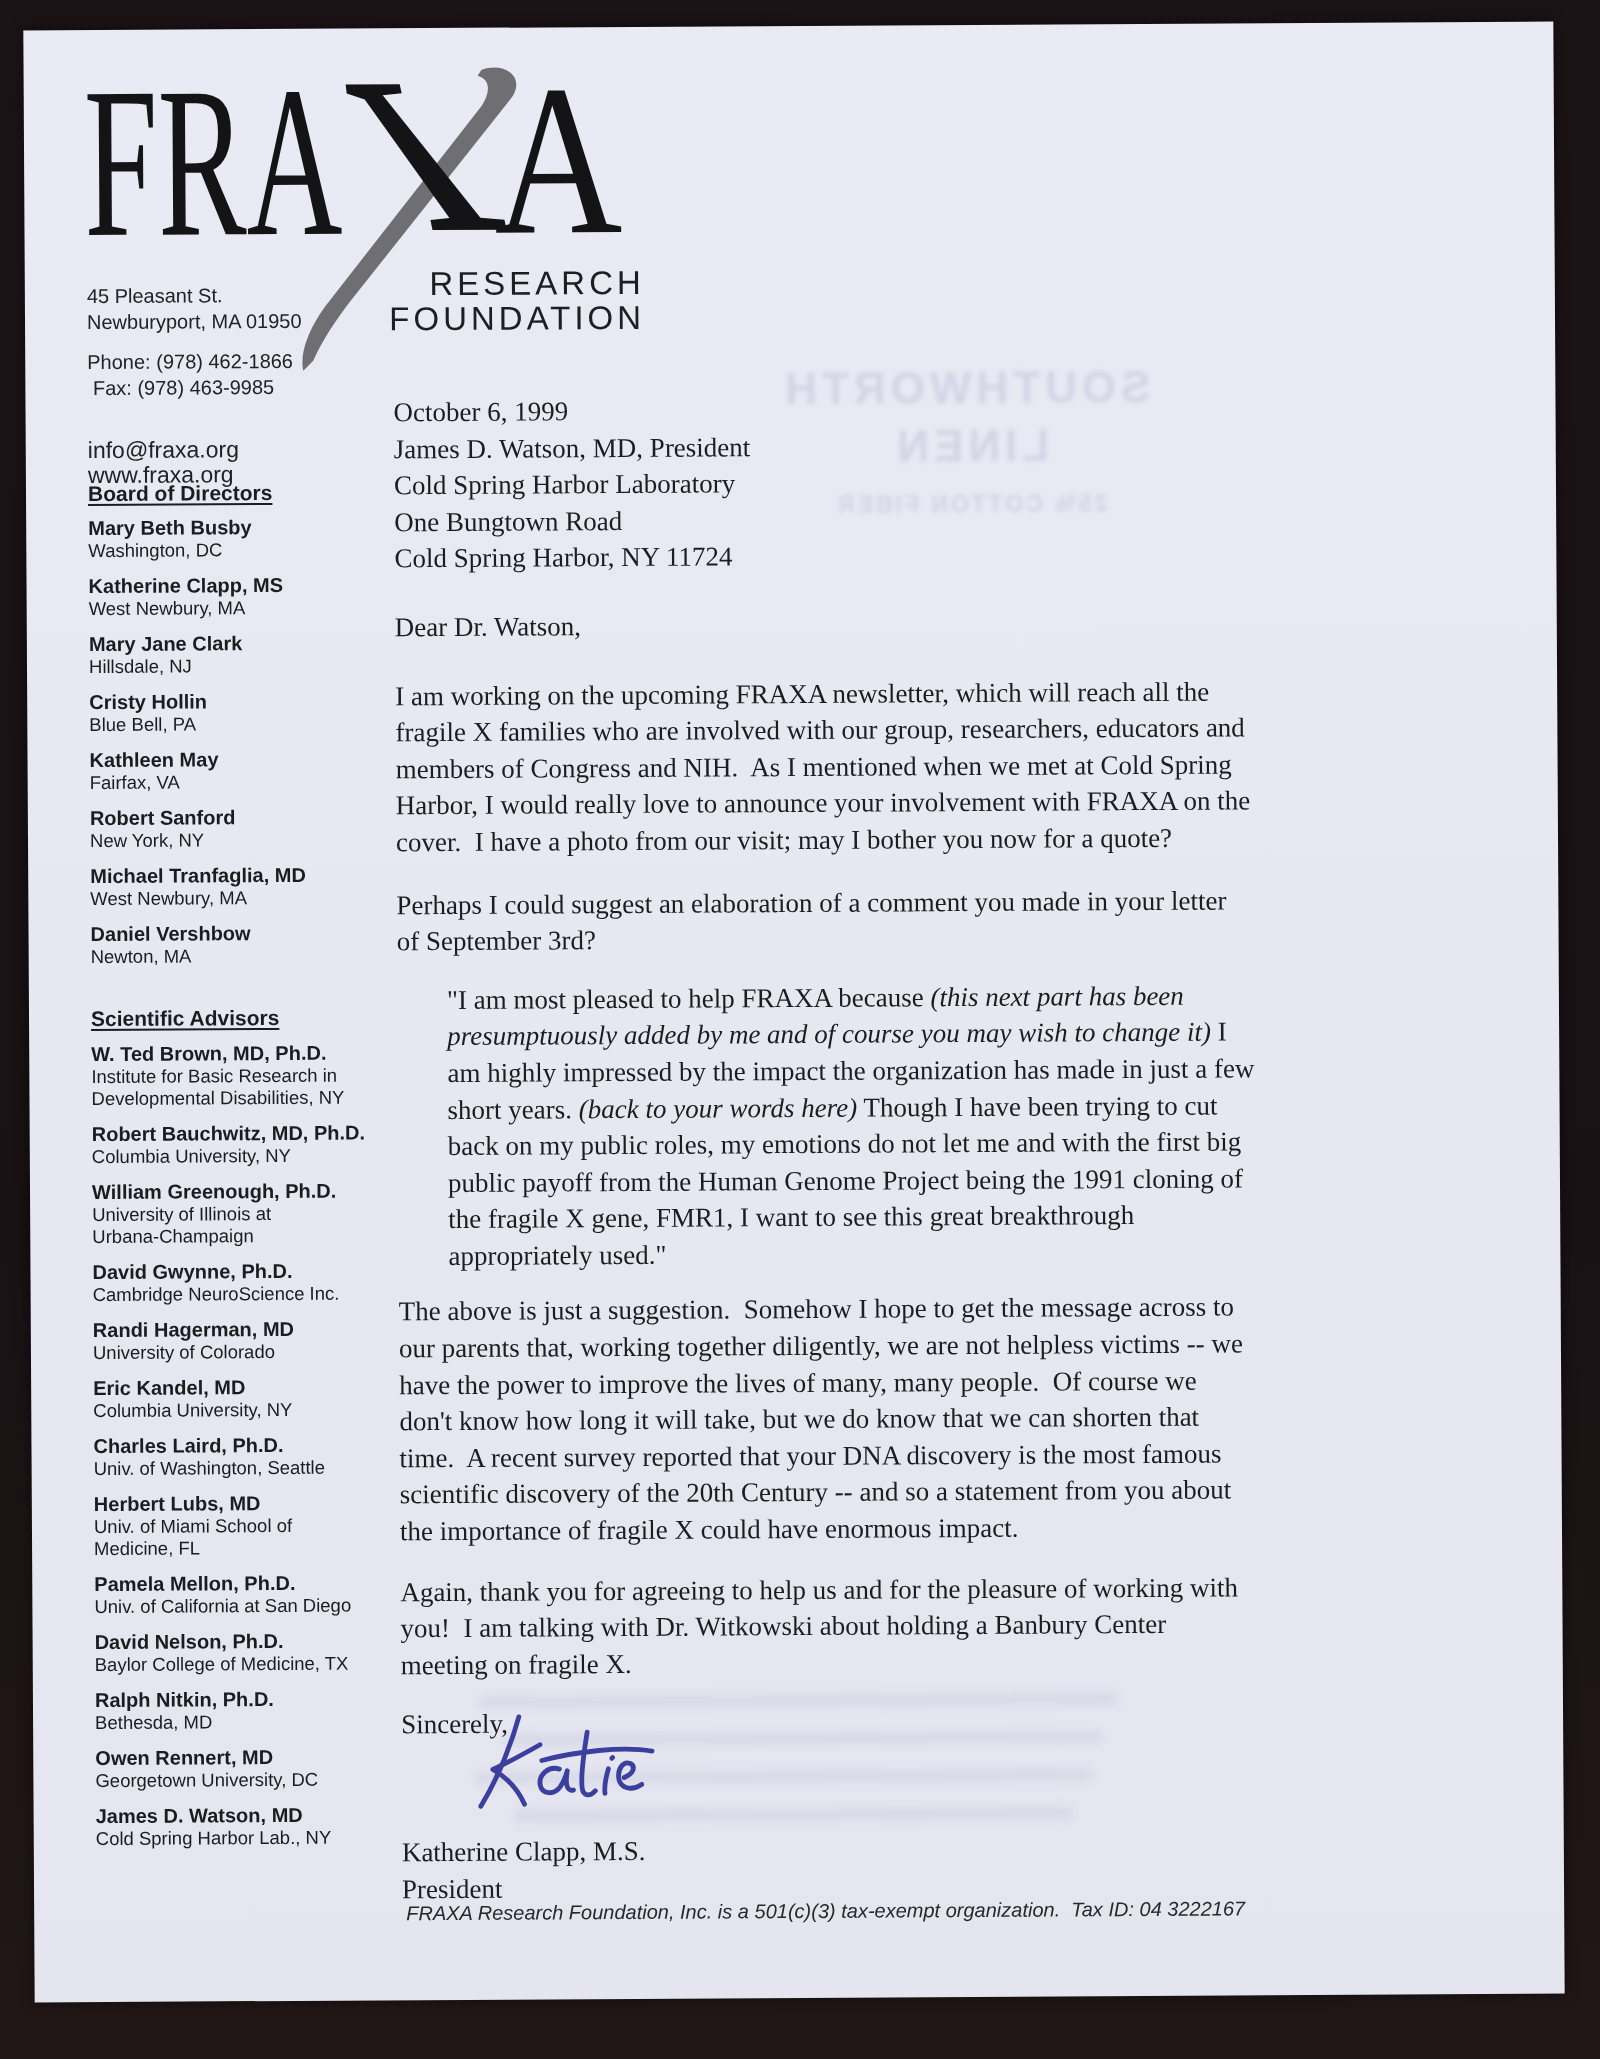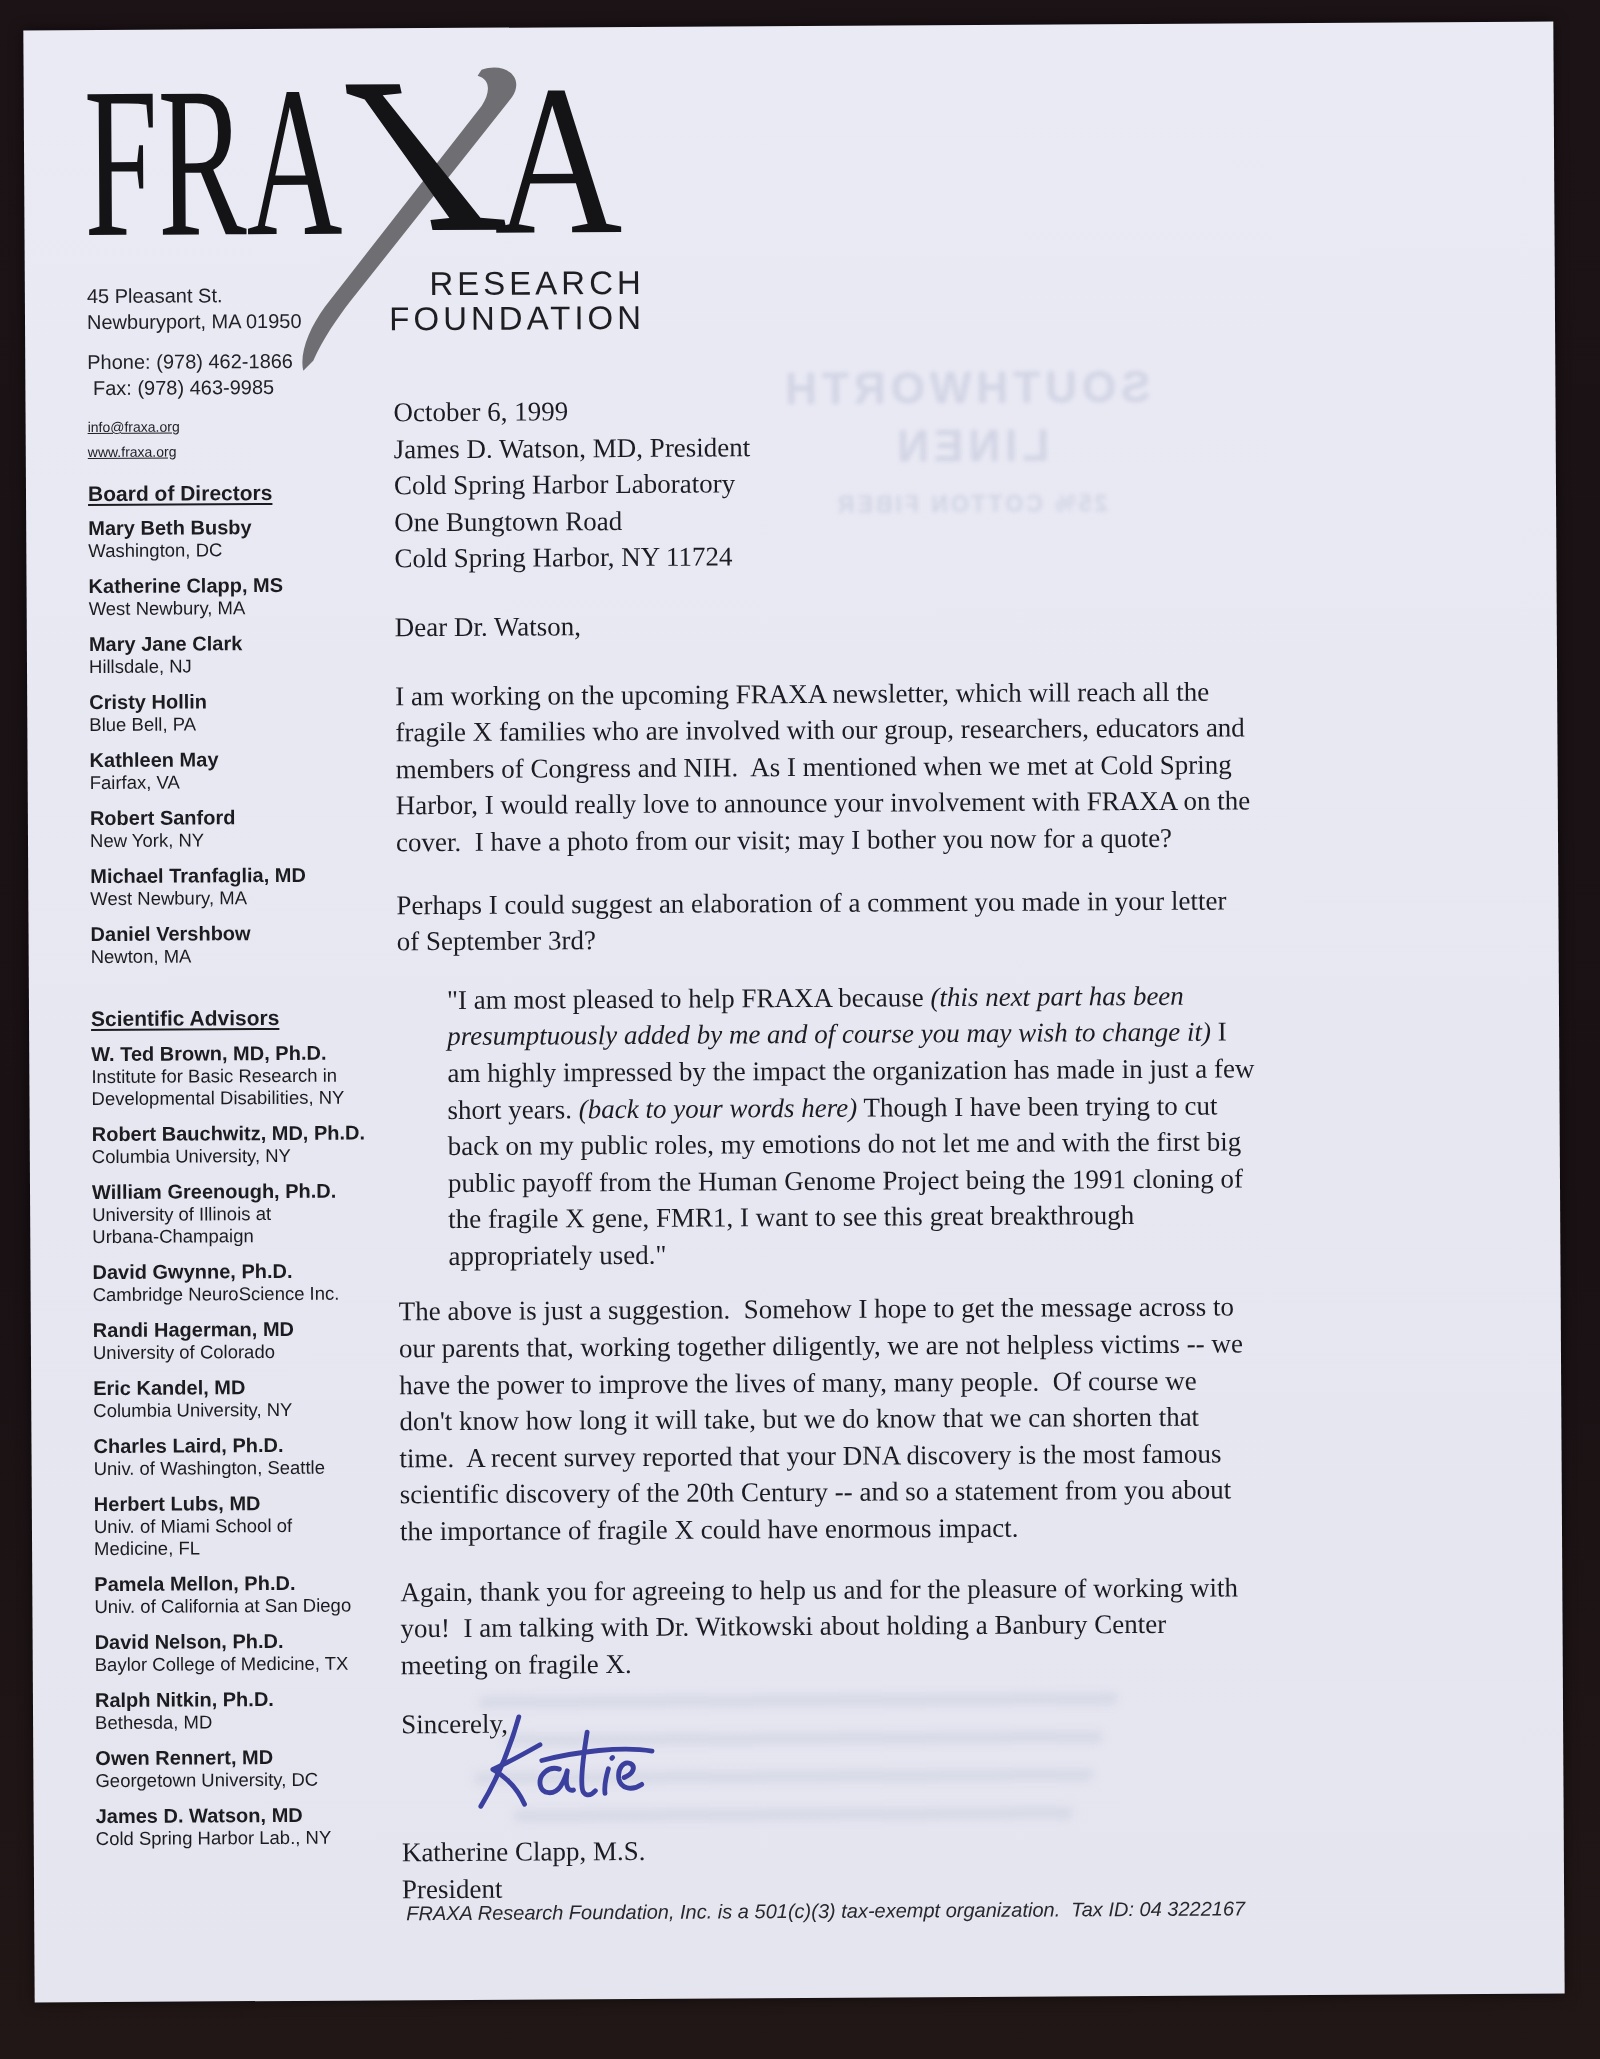--- a/index.html
+++ b/index.html
@@ -17,21 +17,21 @@
   }
   
   #logo-svg{position:absolute;left:56px;top:40px;overflow:visible;}
   #org-lines{
     position:absolute;left:320px;top:238px;width:300px;text-align:right;
     font-size:33px;line-height:35px;letter-spacing:4px;color:#1d1d22;font-weight:400;
   }
   .lh-block{position:absolute;left:62px;color:#212126;white-space:pre;}
   #address-block{top:253px;font-size:20px;line-height:26px;}
   #phone-block{top:319px;font-size:20px;line-height:26px;}
-  #email-block{top:385px;font-size:14px;line-height:25px;text-decoration:underline;}
+  #email-block{top:408px;font-size:23px;line-height:25px;}
   
   #sidebar{position:absolute;left:62px;top:452px;width:285px;color:#1c1c20;}
   .side-heading{font-size:21px;font-weight:700;text-decoration:underline;text-underline-offset:3px;white-space:pre;}
   #board-list{margin-top:11px;}
   #advisors-heading{margin-top:39px;}
   #advisors-list{margin-top:12px;}
   .entry{margin-bottom:13px;}
   .entry-name{font-size:20px;line-height:23px;font-weight:700;white-space:pre;}
   .entry-sub{font-size:18.5px;line-height:22px;white-space:pre;}
   

